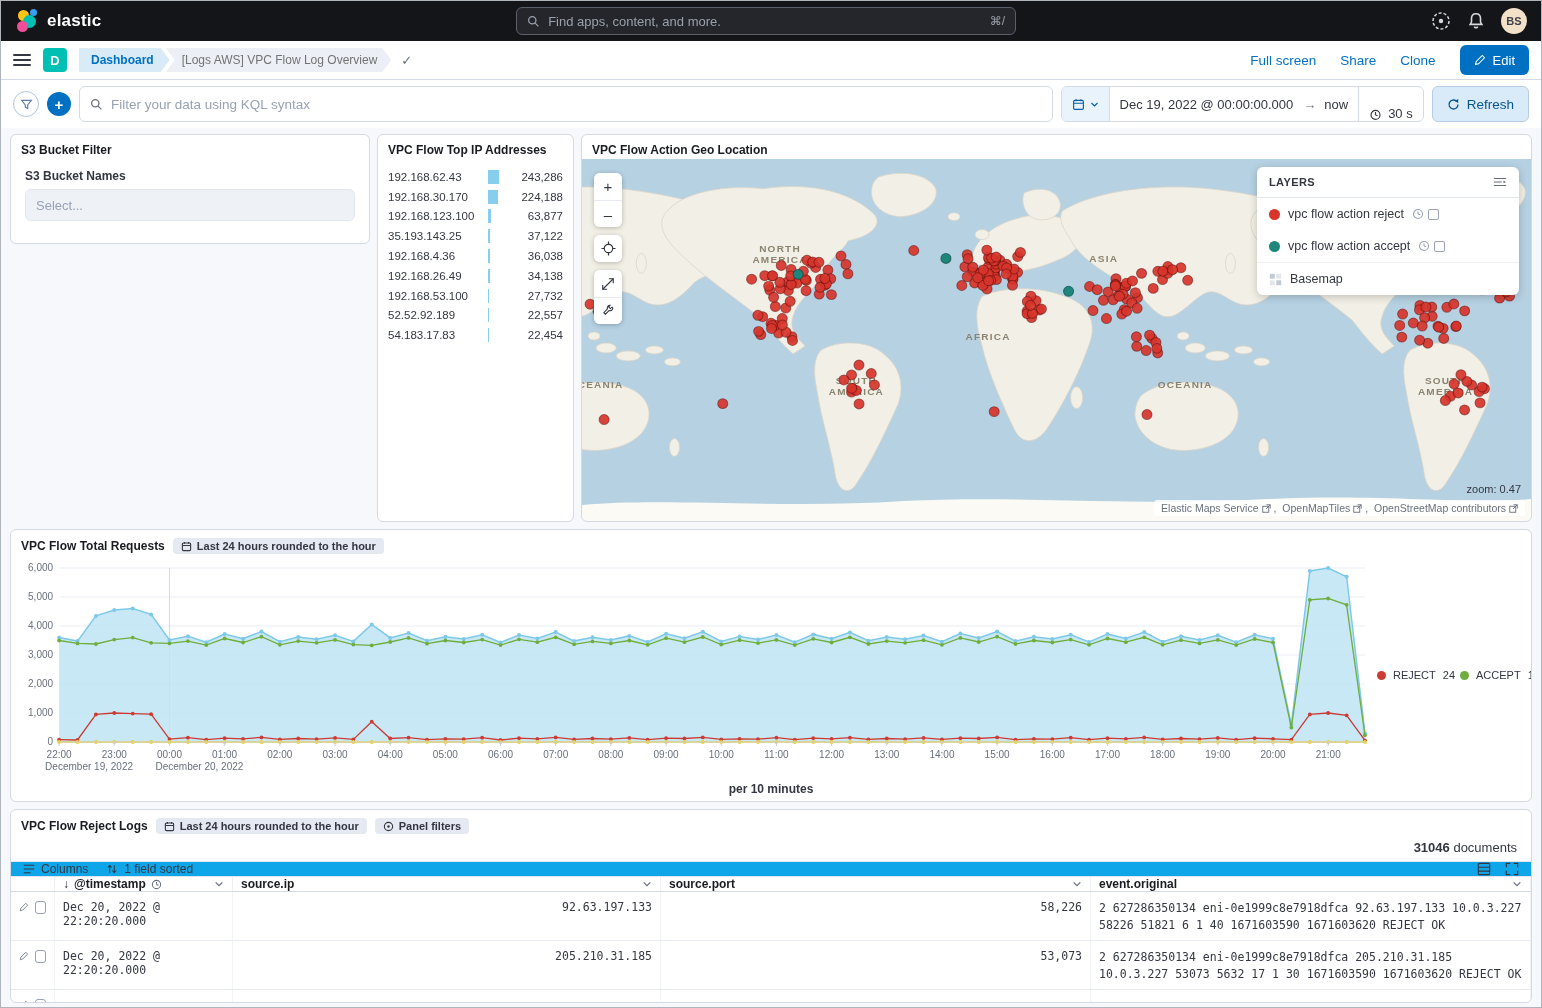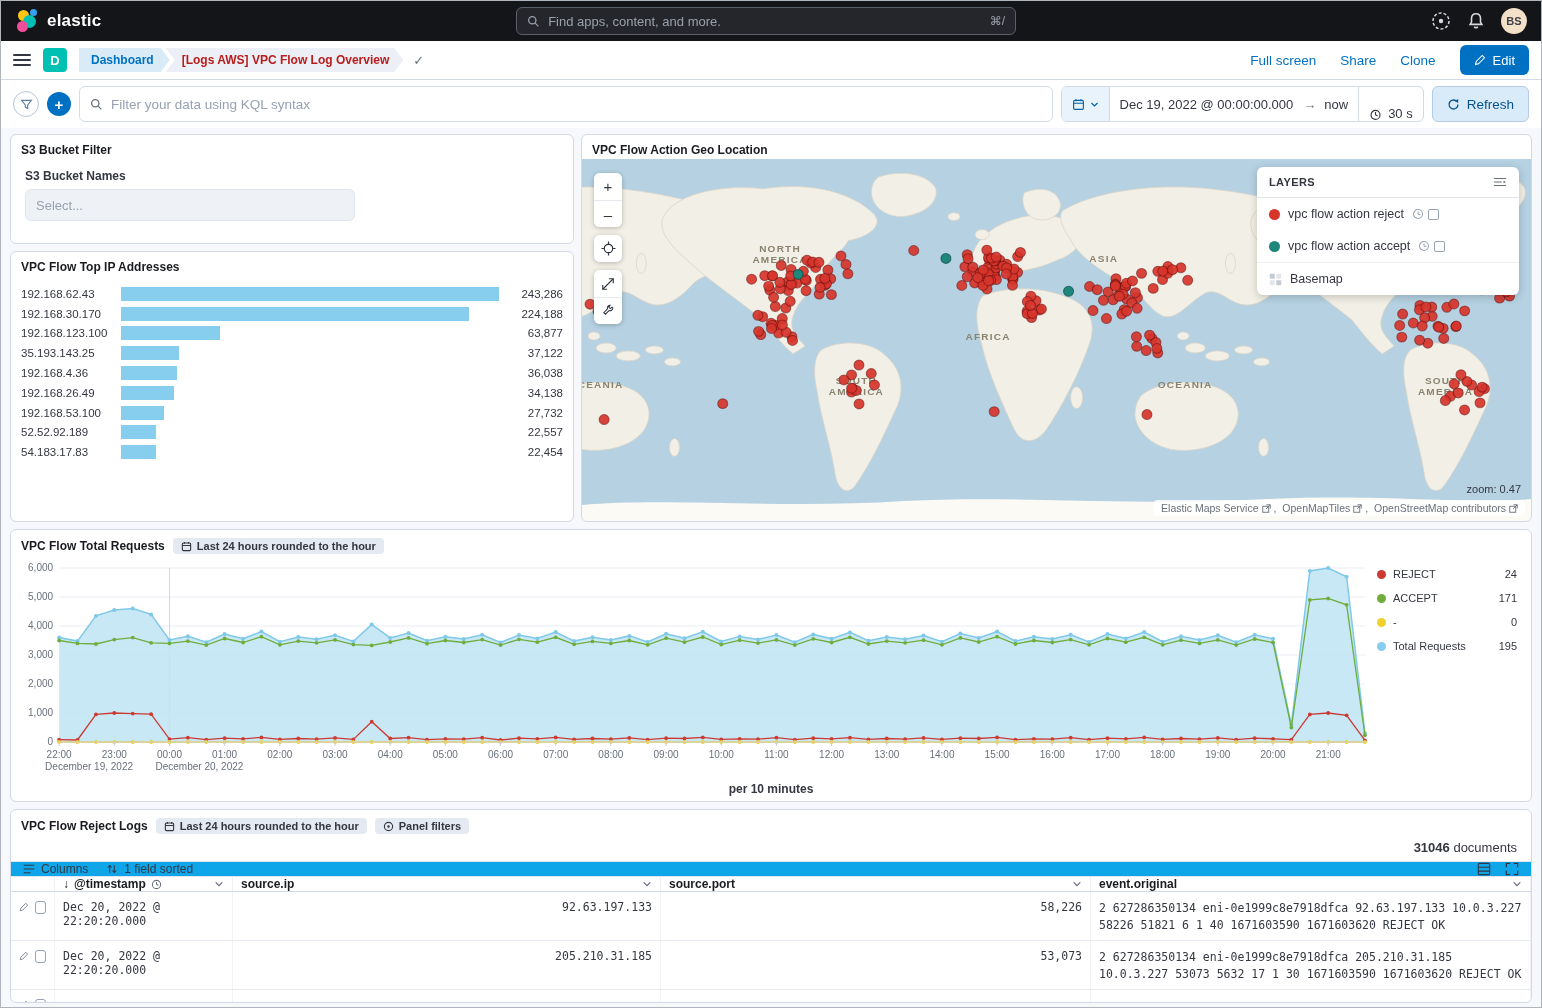--- a/index.html
+++ b/index.html
@@ -21,21 +21,21 @@
 .topbar-right{display:flex;align-items:center;gap:16px}
 .avatar{width:26px;height:26px;border-radius:50%;background:#f3e0c8;color:#3f4248;font-size:11px;font-weight:700;display:flex;align-items:center;justify-content:center}
 
 
 .navbar{height:39px;background:#fff;border-bottom:1px solid #d3dae6;display:flex;align-items:center;gap:12px;padding:0 12px}
 .hamburger{display:flex;flex-direction:column;gap:3px;width:18px;cursor:pointer}
 .hamburger b{height:2px;background:#343741;border-radius:1px}
 .space-badge{width:24px;height:24px;border-radius:4px;background:#00bfb3;color:#fff;font-size:13px;font-weight:700;display:flex;align-items:center;justify-content:center}
 .crumbs{display:flex;align-items:center}
 .crumb-root{background:#d9ebf7;color:#0071c2;font-size:12px;font-weight:600;padding:5px 16px 5px 12px;clip-path:polygon(0 0,calc(100% - 9px) 0,100% 50%,calc(100% - 9px) 100%,0 100%)}
-.crumb-cur{background:#eceff5;color:#b91c1c;font-size:12px;font-weight:700;padding:5px 14px 5px 16px;margin-left:-4px;clip-path:polygon(0 0,calc(100% - 9px) 0,100% 50%,calc(100% - 9px) 100%,9px 100%,0 100%,9px 50%,0 0)}
+.crumb-cur{background:#eceff5;color:#737373;font-size:12px;font-weight:400;padding:5px 14px 5px 16px;margin-left:-4px;clip-path:polygon(0 0,calc(100% - 9px) 0,100% 50%,calc(100% - 9px) 100%,9px 100%,0 100%,9px 50%,0 0)}
 .crumb-check{color:#69707d;font-size:13px;margin-left:10px}
 .nav-actions{margin-left:auto;display:flex;align-items:center;gap:24px}
 .nav-link{color:#0071c2;font-size:13.5px;font-weight:500;cursor:pointer}
 .edit-btn{background:#0071c2;color:#fff;border:none;border-radius:6px;height:30px;padding:0 14px;font-size:13px;font-weight:500;display:flex;align-items:center;gap:7px;cursor:pointer;font-family:inherit}
 
 
 .filterbar{height:48px;background:#fff;display:flex;align-items:center;gap:8px;padding:0 12px}
 .fb-icon1{width:26px;height:26px;border-radius:50%;border:1px solid #b2c5d8;display:flex;align-items:center;justify-content:center}
 .fb-icon2{width:24px;height:24px;border-radius:50%;background:#0071c2;color:#fff;font-size:15px;font-weight:700;display:flex;align-items:center;justify-content:center;line-height:1}
 .kql{flex:1;height:36px;border:1px solid #d3dae6;border-radius:6px;display:flex;align-items:center;gap:8px;padding:0 10px;font-size:13.5px;color:#98a2b3;background:#fff}
@@ -45,21 +45,21 @@
 .date-arrow{color:#69707d;font-size:13px}
 .date-now{font-size:13px;color:#343741;padding:0 10px 0 8px}
 .date-refresh-int{display:flex;align-items:flex-end;gap:6px;height:100%;border-left:1px solid #d3dae6;padding:0 10px;font-size:13px;color:#343741}
 .refresh-btn{height:36px;border:1px solid #b4cde4;background:#d9eaf8;color:#06548f;border-radius:6px;font-size:13.5px;font-weight:500;display:flex;align-items:center;gap:7px;padding:0 14px;cursor:pointer;font-family:inherit}
 
 
 .content{background:#f6f8fc;height:881px;padding:6px 9px;display:flex;flex-direction:column;gap:7px}
 .panel{background:#fff;border:1px solid #d3dae6;border-radius:6px;position:relative;overflow:hidden}
 .panel-title{font-size:12px;font-weight:700;color:#1a1c21;padding:8px 10px 4px;display:flex;align-items:center;gap:8px}
 .row1{display:flex;gap:7px;height:388px}
-.col-left{width:564px;display:flex;flex-direction:column;gap:7px}
+.col-left{width:564px;display:flex;flex-direction:row;gap:7px}
 
 
 .s3-panel{height:110px}
 .s3-label{font-size:12px;font-weight:600;color:#343741;padding:8px 14px 4px}
 .s3-select{margin:2px 14px;width:330px;height:32px;background:#eef2f7;border:1px solid #e0e5ee;border-radius:6px;display:flex;align-items:center;padding:0 10px;color:#98a2b3;font-size:13px}
 
 
 .tip-panel{flex:1}
 .bars{padding:6px 10px 0}
 .bar-row{display:flex;align-items:center;height:19.8px;gap:6px}
@@ -89,21 +89,21 @@
 .layer-mini{display:flex;align-items:center;gap:4px;color:#98a2b3}
 .mini-box{width:11px;height:11px;border:1px solid #98a2b3;border-radius:2px}
 .zoom-label{position:absolute;right:10px;bottom:26px;font-size:11px;color:#343741}
 .map-attrib{position:absolute;right:6px;bottom:5px;background:rgba(255,255,255,.85);border-radius:3px;padding:2px 7px;font-size:10.5px;color:#69707d;display:flex;align-items:center;gap:3px}
 
 
 .tr-panel{height:273px;display:flex;flex-direction:column}
 .badge{background:#e4e9f2;border-radius:4px;padding:2px 8px;font-size:11px;font-weight:700;color:#343741;display:inline-flex;align-items:center;gap:5px}
 .tr-body{flex:1;display:flex;padding:2px 6px 0 2px}
 #tr-chart{flex:1;height:222px}
-.tr-legend{width:148px;padding:8px 8px 0 0;display:flex;flex-direction:column;gap:12px}
+.tr-legend{width:148px;padding:8px 8px 0 0;display:flex;flex-direction:row;gap:5px}
 .leg-row{display:flex;align-items:center;gap:7px;font-size:11px;color:#343741}
 .leg-dot{width:9px;height:9px;border-radius:50%;flex:0 0 auto}
 .leg-val{margin-left:auto}
 .tr-footer{text-align:center;font-size:12px;font-weight:600;color:#343741;padding:0 0 6px}
 .grid{stroke:#e9edf3;stroke-width:1}
 .dayline{stroke:#d3dae6;stroke-width:1}
 .axis{stroke:#c9d0da;stroke-width:1}
 .ylab{font-size:10px;fill:#69707d;text-anchor:end;font-family:"Liberation Sans",sans-serif}
 .xlab{font-size:10px;fill:#69707d;text-anchor:middle;font-family:"Liberation Sans",sans-serif}
 .xlab2{font-size:10px;fill:#69707d;text-anchor:start;font-family:"Liberation Sans",sans-serif}

